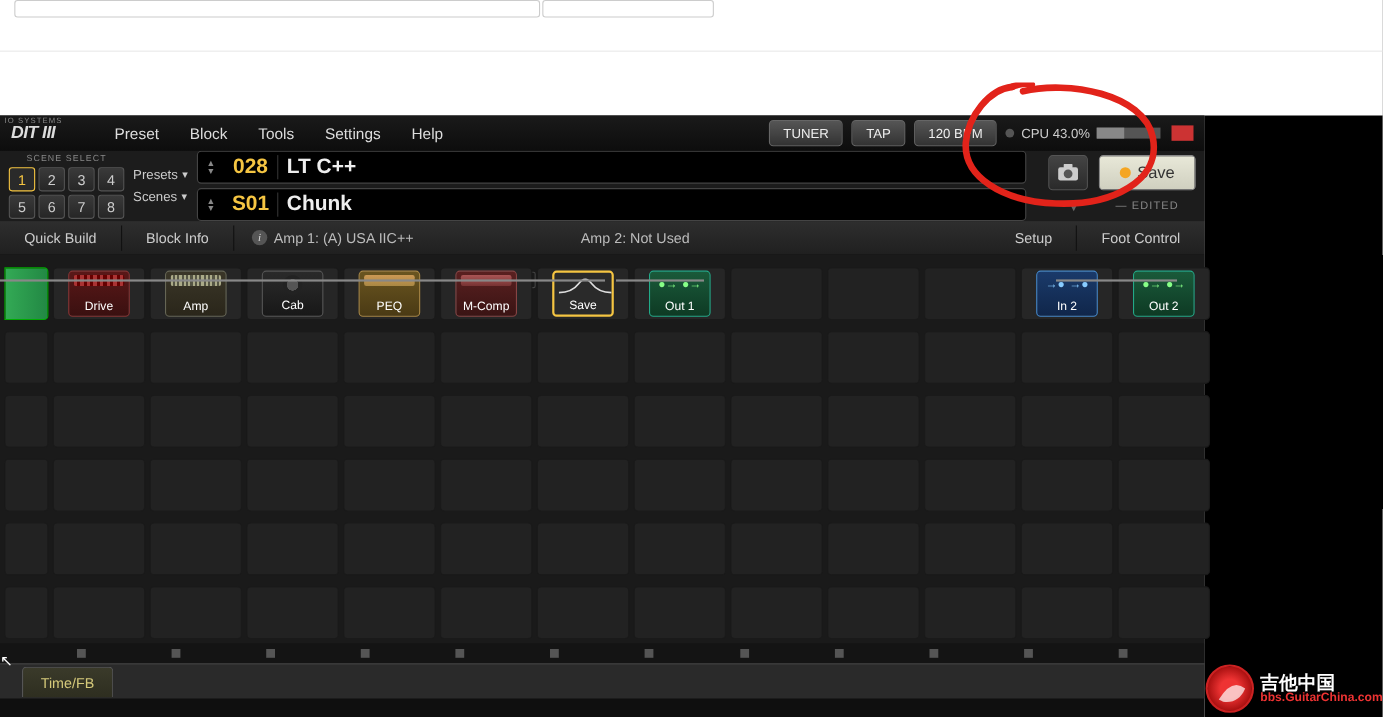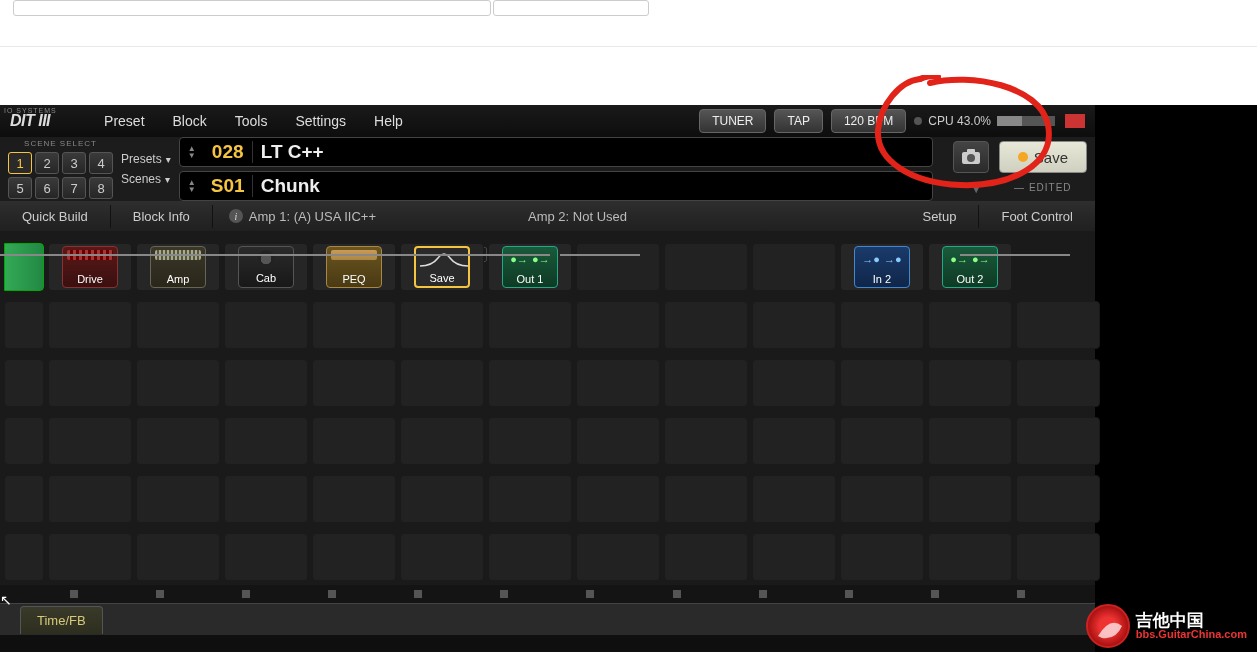--- a/index.html
+++ b/index.html
@@ -91,21 +91,21 @@
 
   
   .dotsrow { height: 18px; background: #141414; display: flex; align-items: center; padding: 0 70px; justify-content: space-between; }
   .sq { width: 8px; height: 8px; background: #555; }
 
   
   .bottom-panel { background: #2a2a2a; border-top: 1px solid #444; height: 32px; display: flex; align-items: center; padding: 0 20px; }
   .bottom-tab { background: linear-gradient(#3a3a2a,#2e2e20); border: 1px solid #555; border-bottom: none; padding: 6px 16px; border-radius: 4px 4px 0 0; color: #d5c97a; font-size: 13px; cursor: pointer; }
 
   
-  .watermark { position: absolute; bottom: 4px; right: 10px; display: flex; align-items: center; gap: 6px; z-index: 60; }
+  .watermark { position: absolute; bottom: 4px; right: 0; display: flex; align-items: center; gap: 6px; z-index: 60; }
   .wm-logo { width: 44px; height: 44px; border-radius: 50%; background: radial-gradient(circle,#e33 30%,#a11 70%); border: 2px solid #c22; position: relative; }
   .wm-text { display: flex; flex-direction: column; line-height: 1; }
   .wm-cn { color: #fff; font-size: 17px; font-weight: bold; text-shadow: 1px 1px 2px #000; }
   .wm-url { color: #e33; font-size: 11px; font-weight: bold; }
 
   .cursor { position: absolute; top: 592px; left: 0; color: #fff; font-size: 14px; z-index: 40; }
 </style>
 </head>
 <body>
 
@@ -242,20 +242,26 @@
             <span class="fx-label">Cab</span>
           </div>
         </div>
       <div class="block">
           <div class="fx peq">
             <div class="fx-top"></div>
             <span class="fx-label">PEQ</span>
           </div>
         </div>
       <div class="block">
+          <div class="fx mcomp">
+            <div class="fx-top"></div>
+            <span class="fx-label">M-Comp</span>
+          </div>
+        </div>
+      <div class="block">
           <div class="fx delay">
         <svg width="48" height="18" viewBox="0 0 48 18">
               <path d="M0 14 Q 12 14 18 6 Q 24 -2 30 6 Q 36 14 48 14" stroke="#ddd" stroke-width="1.5" fill="none"></path>
             </svg>
         <span class="fx-label">Save</span>
           </div>
         </div>
       <div class="block">
           <div class="fx out">
         <div class="io-arrows">

